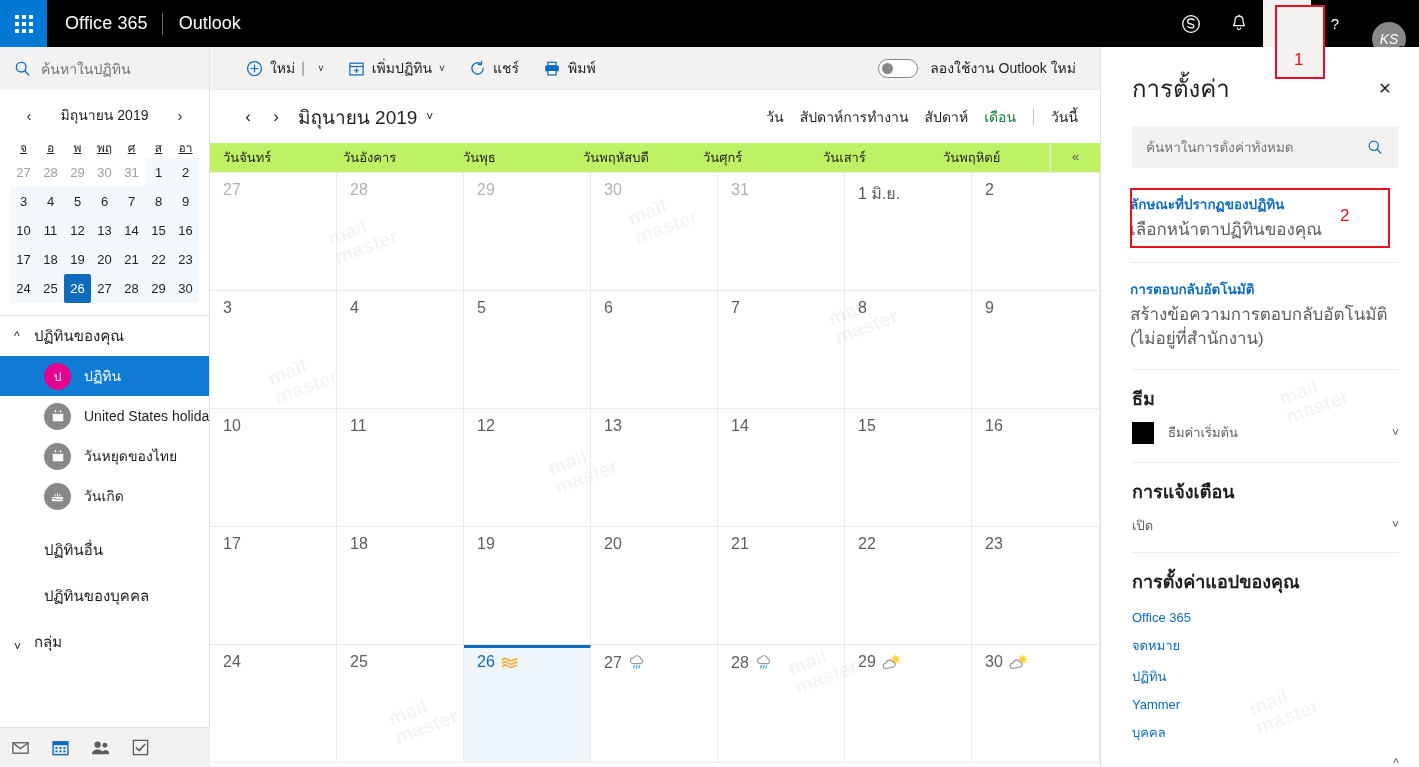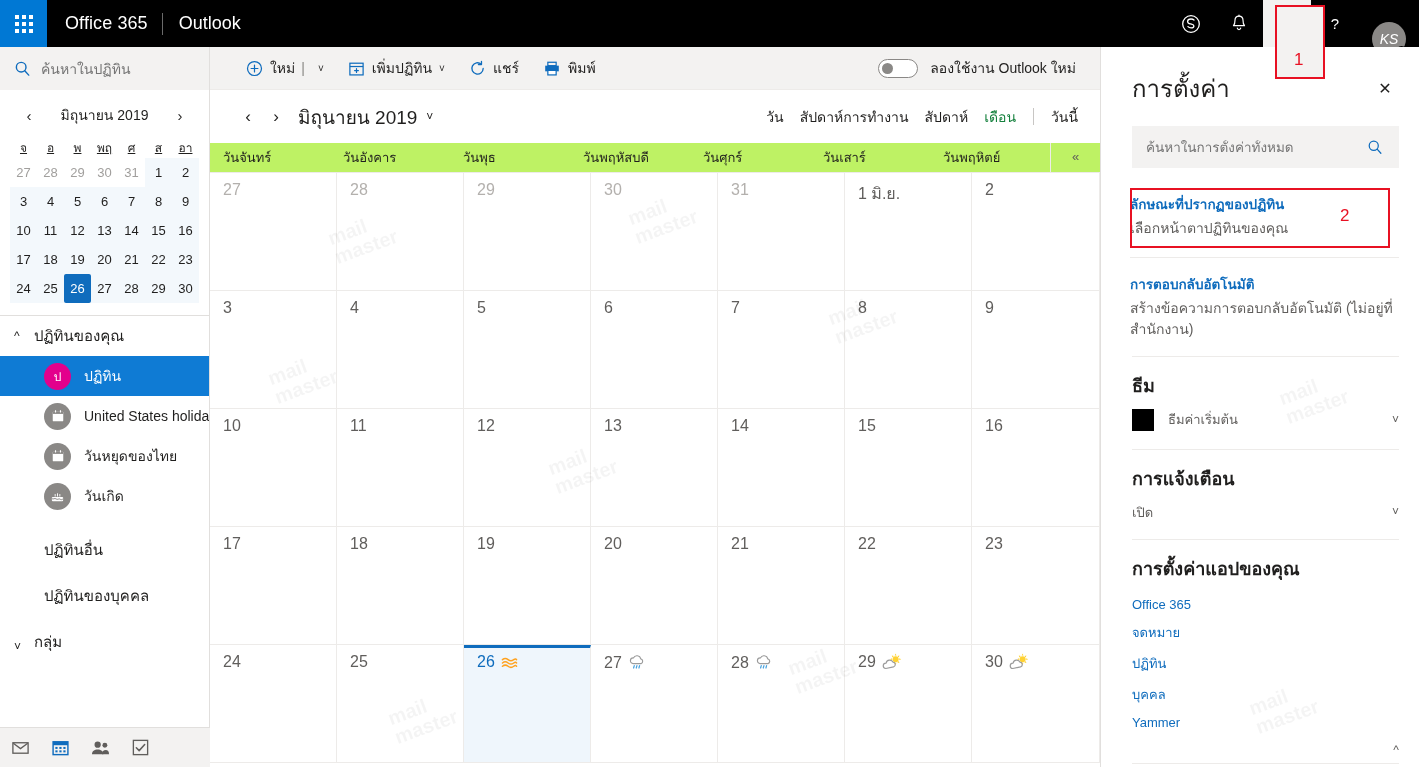--- a/index.html
+++ b/index.html
@@ -263,21 +263,21 @@
     display:flex; align-items:center; padding: 0 16px 0 14px; cursor:text;
   }
   .st-search input {
     border:none; outline:none; background:transparent; flex:1;
     font-size:13.5px; color:#605e5c; font-family:inherit;
   }
   .st-search .mag { color:#0f6cbd; display:flex; }
   .st-list { padding: 14px 20px 0 29px; }
   .st-row { padding: 11px 0 13px 0; position:relative; cursor:pointer; }
   .st-row .rtitle { font-size:13.5px; color:#0f6cbd; font-weight:bold; margin-bottom:3px; }
-  .st-row .rdesc { font-size:14px; color:#605e5c; line-height:1.45; }
+  .st-row .rdesc { font-size:17px; color:#605e5c; line-height:1.45; }
   .st-hr { height:1px; background:#edebe9; }
 
   .anno-2 {
     position:absolute; left:1130px; top:188px; width:260px; height:60px;
     border:2px solid #e81123; pointer-events:none; z-index:25;
   }
   .anno-2-num {
     position:absolute; left:1340px; top:206px; color:#e81123; font-size:17px;
     z-index:26; pointer-events:none;
   }
@@ -895,22 +895,22 @@
     </div>
 
     <div class="st-hr" style="margin:16px 20px 0 31px;"></div>
 
     <div class="st-sec">
       <div class="st-sec-title">การตั้งค่าแอปของคุณ</div>
       <div id="app-links">
           <div class="applink">Office 365</div>
           <div class="applink">จดหมาย</div>
           <div class="applink">ปฏิทิน</div>
+          <div class="applink">Yammer</div>
           <div class="applink">บุคคล</div>
-          <div class="applink">Yammer</div>
         </div>
       <div class="up-chev">
         <span>^</span>
       </div>
     </div>
 
     <div class="st-hr" style="margin:2px 20px 0 31px;"></div>
 
     <div class="wm" style="left:180px; top:330px;">mail<br>master</div>
     <div class="wm" style="left:150px; top:640px;">mail<br>master</div>

